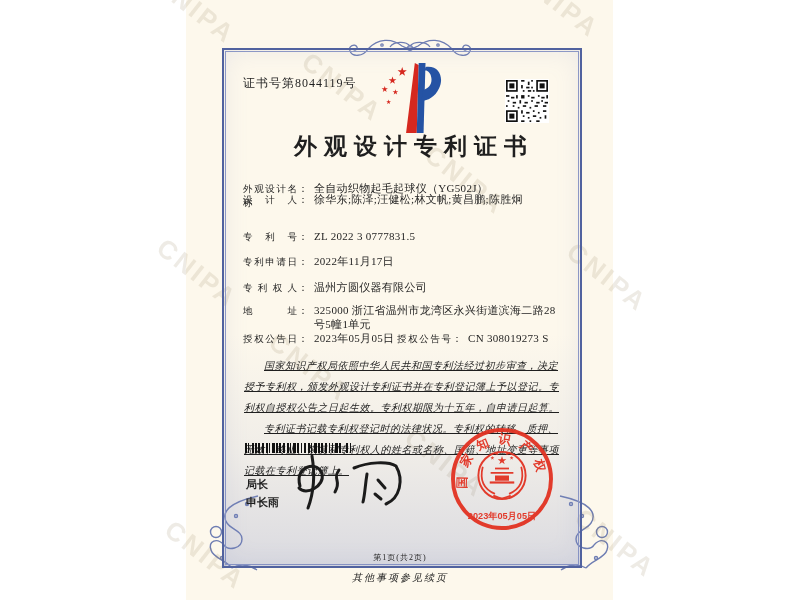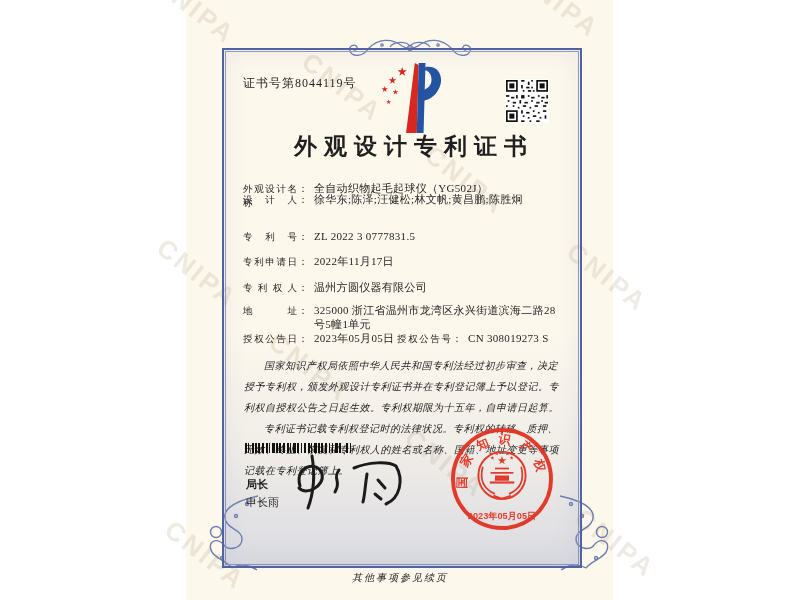--- a/index.html
+++ b/index.html
@@ -21,26 +21,26 @@
   .title{position:absolute;left:222px;top:131px;width:356px;text-align:center;
          font-size:23px;font-weight:700;letter-spacing:7px;padding-left:14px;}
   .row{position:absolute;left:243px;width:330px;font-size:11px;line-height:14px;}
   .lbl{display:inline-block;width:54px;font-size:9.5px;text-align:justify;text-align-last:justify;vertical-align:top;padding-top:1px;}
   .colon{display:inline-block;margin:0 6px 0 1px;font-size:10px;}
   .val{font-size:11px;letter-spacing:0.3px;}
   .val.addr{display:inline-block;width:250px;vertical-align:top;}
   .pair2{position:absolute;left:154px;top:0;}
   .paras{position:absolute;left:244px;top:355px;width:322px;font-size:10px;line-height:21px;
          font-style:italic;letter-spacing:0.5px;}
-  .paras p{margin:0;text-indent:2em;}
+  .paras p{margin:0;text-indent:2em;text-decoration:underline;}
   .barcode{position:absolute;left:245px;top:443px;width:108px;height:10px;
       background:repeating-linear-gradient(90deg,#111 0px,#111 1.5px,transparent 1.5px,transparent 3px,
       #111 3px,#111 4px,transparent 4px,transparent 6.5px,#111 6.5px,#111 9px,transparent 9px,transparent 10.5px);}
   .signer-title{position:absolute;left:246px;top:477px;font-size:11px;font-weight:600;}
-  .signer-name{position:absolute;left:246px;top:495px;font-size:11px;font-weight:400;}
+  .signer-name{position:absolute;left:246px;top:495px;font-size:11px;font-weight:700;}
   .signature{position:absolute;left:272px;top:452px;width:145px;height:60px;}
   .seal{position:absolute;left:446px;top:423px;width:112px;height:112px;opacity:0.95;}
   .page-info{position:absolute;left:222px;top:552px;width:356px;text-align:center;font-size:8px;letter-spacing:1px;}
   .footer-note{position:absolute;left:222px;top:571px;width:356px;text-align:center;font-size:10px;
       font-style:italic;letter-spacing:2px;}
   .orn-top{position:absolute;left:330px;top:33px;width:160px;height:28px;}
   .orn-bl{position:absolute;left:202px;top:492px;width:58px;height:80px;}
   .orn-br{position:absolute;left:558px;top:492px;width:58px;height:80px;transform:scaleX(-1);}
   svg{display:block;}
 </style>
@@ -249,15 +249,16 @@
         <use href="#star" transform="translate(64,43) scale(5.2)"></use>
         <use href="#star" transform="translate(53,40) scale(2.4)"></use>
         <use href="#star" transform="translate(58,35) scale(2.4)"></use>
         <use href="#star" transform="translate(70,35) scale(2.4)"></use>
         <use href="#star" transform="translate(75,40) scale(2.4)"></use>
         <rect x="56" y="60" width="16" height="6"></rect>
       </g>
       <text x="64" y="110" text-anchor="middle" font-size="10.5" font-weight="bold" fill="#e23222" font-family="Liberation Sans, DejaVu Sans, sans-serif">2023年05月05日</text>
     </svg>
 
+    <div class="page-info">第1页(共2页)</div>
     <div class="footer-note">其他事项参见续页</div>
   </div>
 </div>
 
 </body></html>

